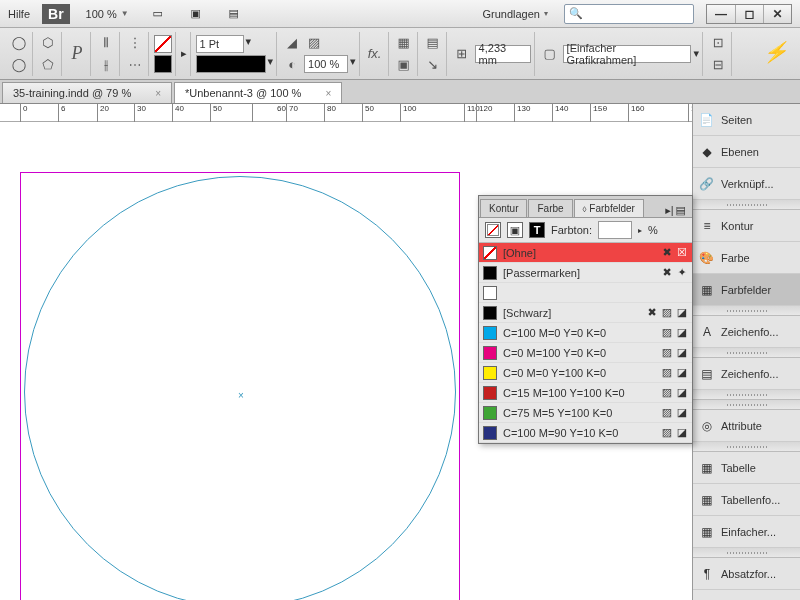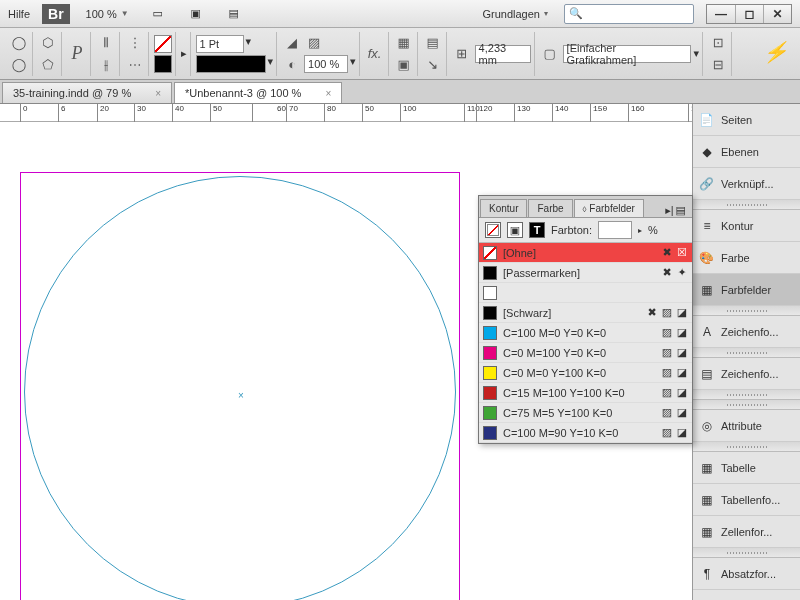--- a/index.html
+++ b/index.html
@@ -250,21 +250,21 @@
       <div class="panel-item">
         <span class="pi">▦</span>
         <span>Tabelle</span>
       </div>
       <div class="panel-item">
         <span class="pi">▦</span>
         <span>Tabellenfo...</span>
       </div>
       <div class="panel-item">
         <span class="pi">▦</span>
-        <span>Zellenfor...</span>
+        <span>Einfacher...</span>
       </div>
       <div class="panel-sep"></div>
       <div class="panel-item">
         <span class="pi">¶</span>
         <span>Absatzfor...</span>
       </div>
     </div>
 </div>
 
 <div class="swatch-panel">

